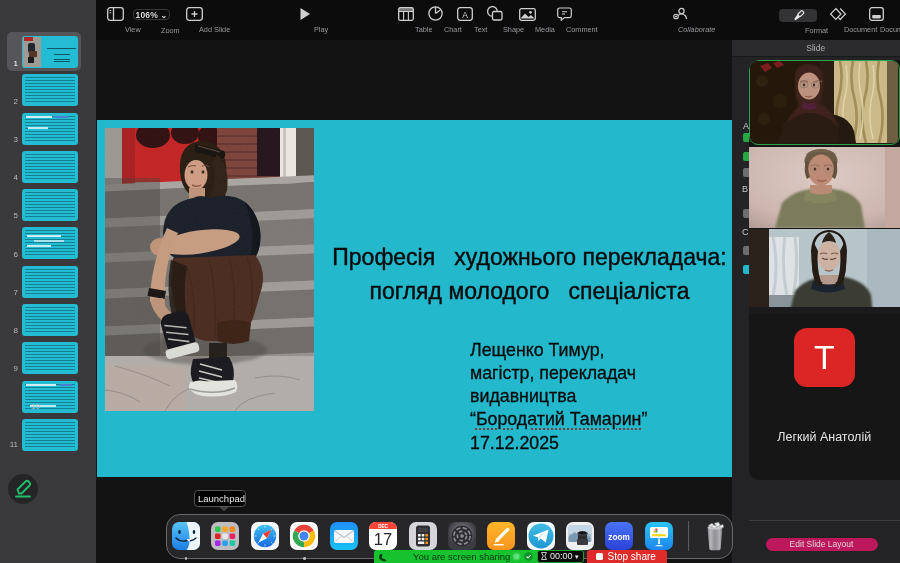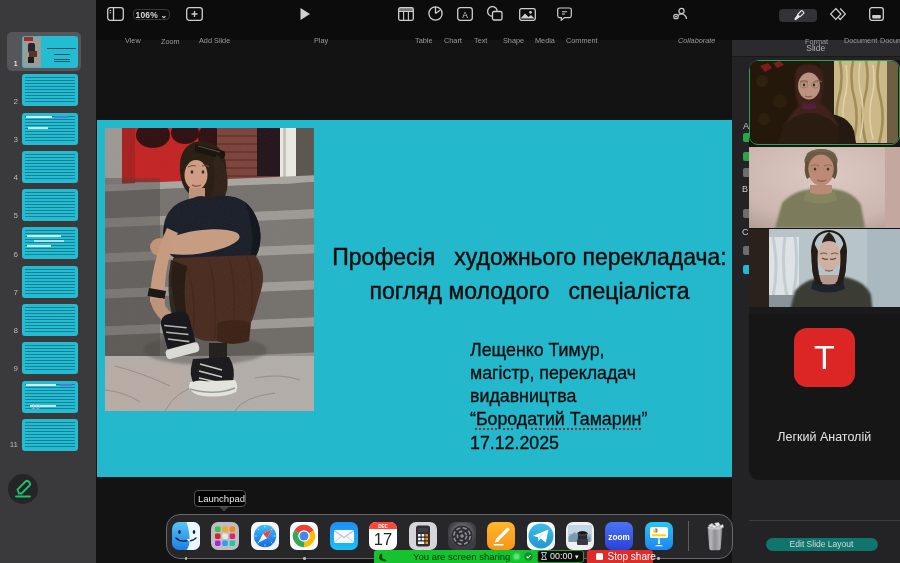--- a/index.html
+++ b/index.html
@@ -4,21 +4,21 @@
 <style>
   * { margin:0; padding:0; box-sizing:border-box; }
   html,body { width:900px; height:563px; overflow:hidden; background:#000; font-family:"Liberation Sans", sans-serif; }
   #page { position:relative; width:900px; height:563px; background:#131313; }
 
   
   #toolbar { position:absolute; left:0; top:0; width:900px; height:40px; background:#0c0c0d; }
   #tl-corner { position:absolute; left:0; top:0; width:96px; height:40px; background:#3a3a3c; }
   .tbi { position:absolute; top:0; text-align:center; color:#9a9a9e; font-size:7.3px; }
   .tbi .ic { height:21px; display:flex; align-items:flex-end; justify-content:center; }
-  .tbi .lb { margin-top:16px; line-height:8px; white-space:nowrap;padding-left:28px; }
+  .tbi .lb { margin-top:5px; line-height:8px; white-space:nowrap;padding-left:28px; }
   .zoomctl { position:absolute; left:133px; top:8.5px; width:37px; height:11.5px; border:1px solid #39393b; border-radius:4px; color:#d8d8da; font-size:8.5px; font-weight:bold; line-height:11px; text-align:center; letter-spacing:0.2px; }
   .fmtbtn { position:absolute; left:779px; top:8.5px; width:38px; height:13px; background:#333335; border-radius:4px; }
 
   
   #sidebar { position:absolute; left:0; top:40px; width:96px; height:523px; background:#3a3a3c; }
   #sel1 { position:absolute; left:7px; top:-8px; width:74px; height:39px; background:#55555a; border-radius:5px; }
   .thumb { position:absolute; left:22px; width:56px; height:32px; background:#23bcd2; border-radius:3px; overflow:hidden; }
   .tnum { position:absolute; width:18px; text-align:right; color:#b9b9bb; font-size:8px; }
   .tlines { position:absolute; left:3px; right:3px; top:3px; bottom:3px;
      background:repeating-linear-gradient(to bottom, rgba(10,88,107,0.6) 0 1px, transparent 1px 3px); }
@@ -37,37 +37,37 @@
   #phead { position:absolute; left:0; top:0; width:168.5px; height:16.5px; background:#2b2b2d; color:#b2b2b4; font-size:8.5px; text-align:center; line-height:16px; border-bottom:1px solid #19191b; }
   .pside { position:absolute; font-size:9px; color:#c8c8ca; }
   .psq { position:absolute; left:10px; width:9px; height:9px; border-radius:2px; background:#6e6e70; }
 
   
   #zoomwin { position:absolute; left:748.5px; top:59.5px; width:151.5px; height:420.5px; background:#161617; border-radius:10px 0 0 10px; overflow:hidden; }
   .vid { position:absolute; left:0; width:151.5px; overflow:hidden; }
   #avatarT { position:absolute; left:45.5px; top:268px; width:61px; height:59px; background:#dc2626; border-radius:13px; color:#fff; font-size:34px; display:flex; align-items:center; justify-content:center; }
   #avname { position:absolute; left:0; top:370.5px; width:151.5px; text-align:center; color:#e4e4e4; font-size:12.5px; }
   #psep { position:absolute; left:748.5px; top:519.5px; width:151.5px; height:1px; background:#3c3c3e; }
-  #eslbtn { position:absolute; left:765.5px; top:537.5px; width:112px; height:13px; background:#0f766e; border-radius:7px; color:#dadadc; font-size:8.5px; text-align:center; line-height:13px; }
+  #eslbtn { position:absolute; left:765.5px; top:537.5px; width:112px; height:13px; background:#be185d; border-radius:7px; color:#dadadc; font-size:8.5px; text-align:center; line-height:13px; }
 
   
   #dock { position:absolute; left:166px; top:513.5px; width:567px; height:45px; background:rgba(44,44,47,.82); border:1px solid #68686c; border-radius:14px; }
   .dicon { position:absolute; top:6px; width:30px; height:30px; }
   .ddot { position:absolute; top:42.5px; width:2.5px; height:2.5px; border-radius:50%; background:#c8c8c8; opacity:0.9; }
   #dsep { position:absolute; left:520.5px; top:6px; width:1px; height:30px; background:#5c5c60; }
 
   
   #tip { position:absolute; left:194px; top:489.5px; width:52px; height:17px; background:#000000; border:1px solid #555558; border-radius:4px; color:#e8e8ea; font-size:9.5px; text-align:right; line-height:15px; }
   #tiparrow { position:absolute; left:218px; top:505.5px; width:12px; height:6px; background:#414144; clip-path:polygon(0 0, 100% 0, 50% 100%); }
 
   
   #gbar { position:absolute; left:374px; top:549.5px; width:172px; height:13.5px; background:#16c32f; border-radius:3px 0 0 0; }
   #gbar .t { position:absolute; left:39px; top:1.5px; color:#07340f; font-size:9.5px; }
   #timer { position:absolute; left:536.5px; top:549.5px; width:47px; height:13.5px; background:#0c0c0c; border:1px solid #1e9e30; border-radius:3px; color:#eaeaea; font-size:9px; text-align:center; line-height:11.5px; white-space:nowrap; }
-  #rbar { position:absolute; left:587px; top:549.5px; width:66px; height:13.5px; background:#e02b2b; border-radius:3px 3px 0 0; color:#fff; font-size:10px; line-height:13px; white-space:nowrap; }
+  #rbar { position:absolute; left:587px; top:549.5px; width:80px; height:13.5px; background:#e02b2b; border-radius:3px 3px 0 0; color:#fff; font-size:10px; line-height:13px; white-space:nowrap; }
 </style>
 </head>
 <body>
 <div id="page">
 
   <div id="canvas">
     <div id="slide">
       <div id="photo"><svg width="209" height="283" viewBox="0 0 209 283">
         <defs>
           <filter id="pb1" x="-20%" y="-20%" width="140%" height="140%">

